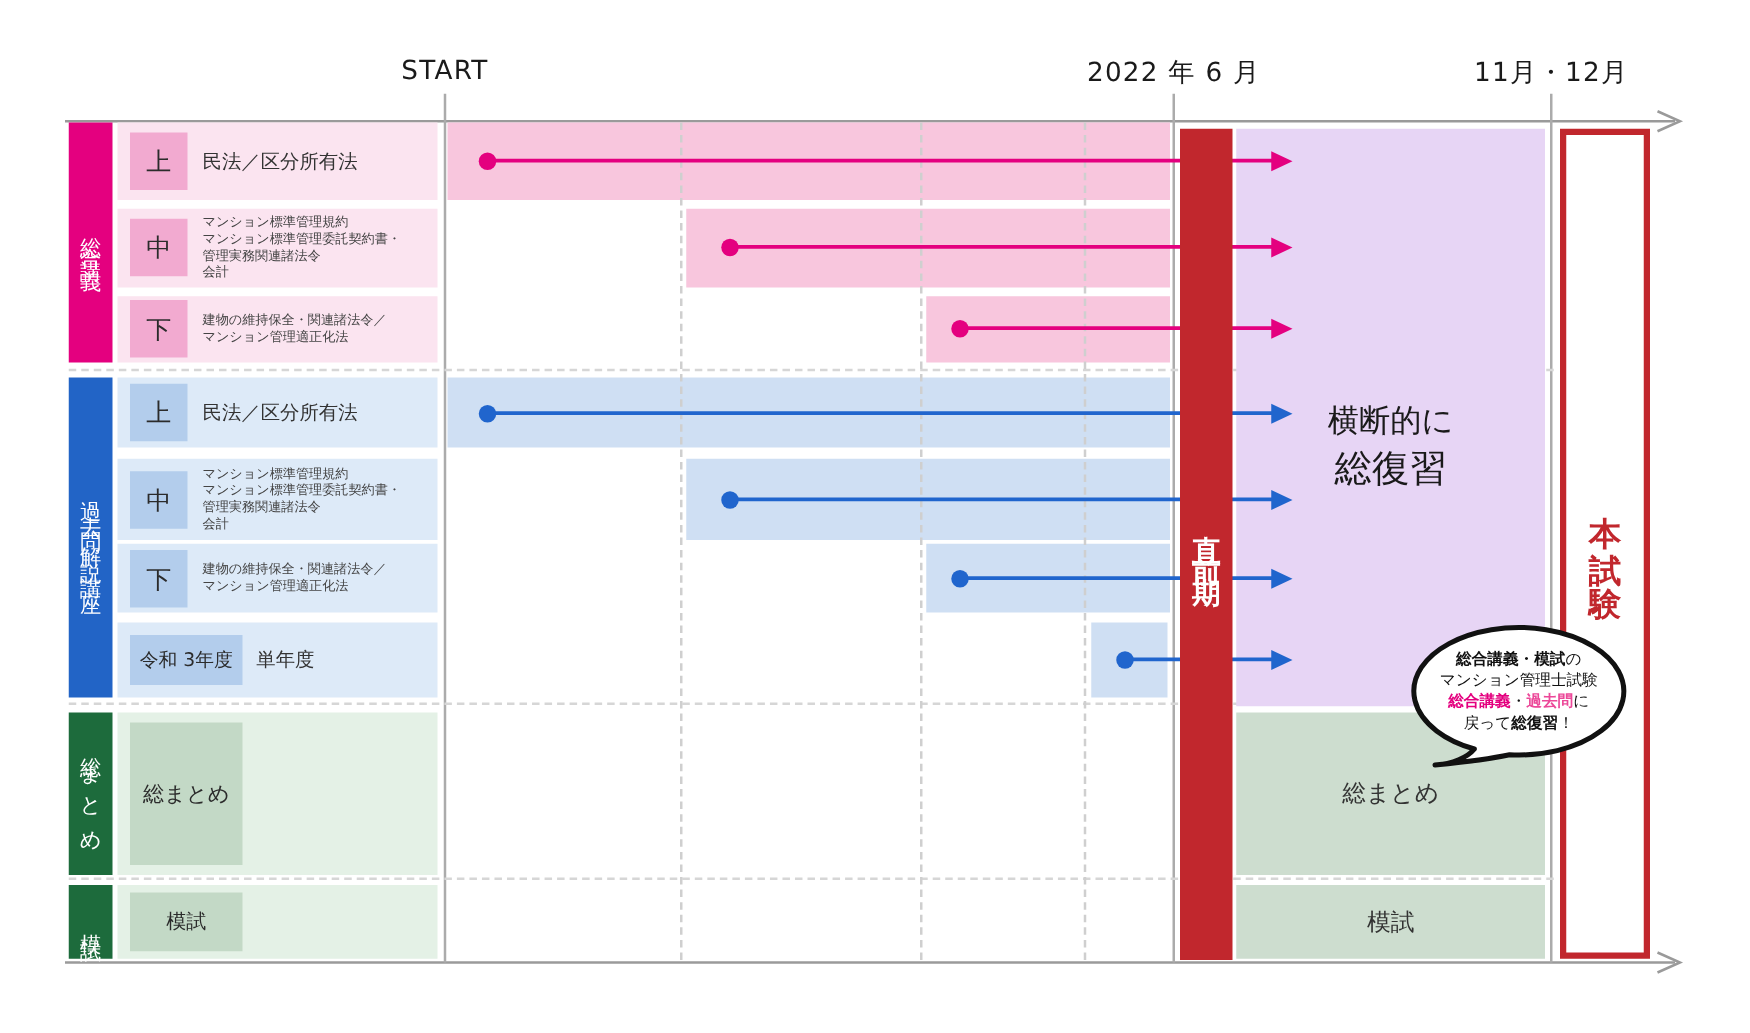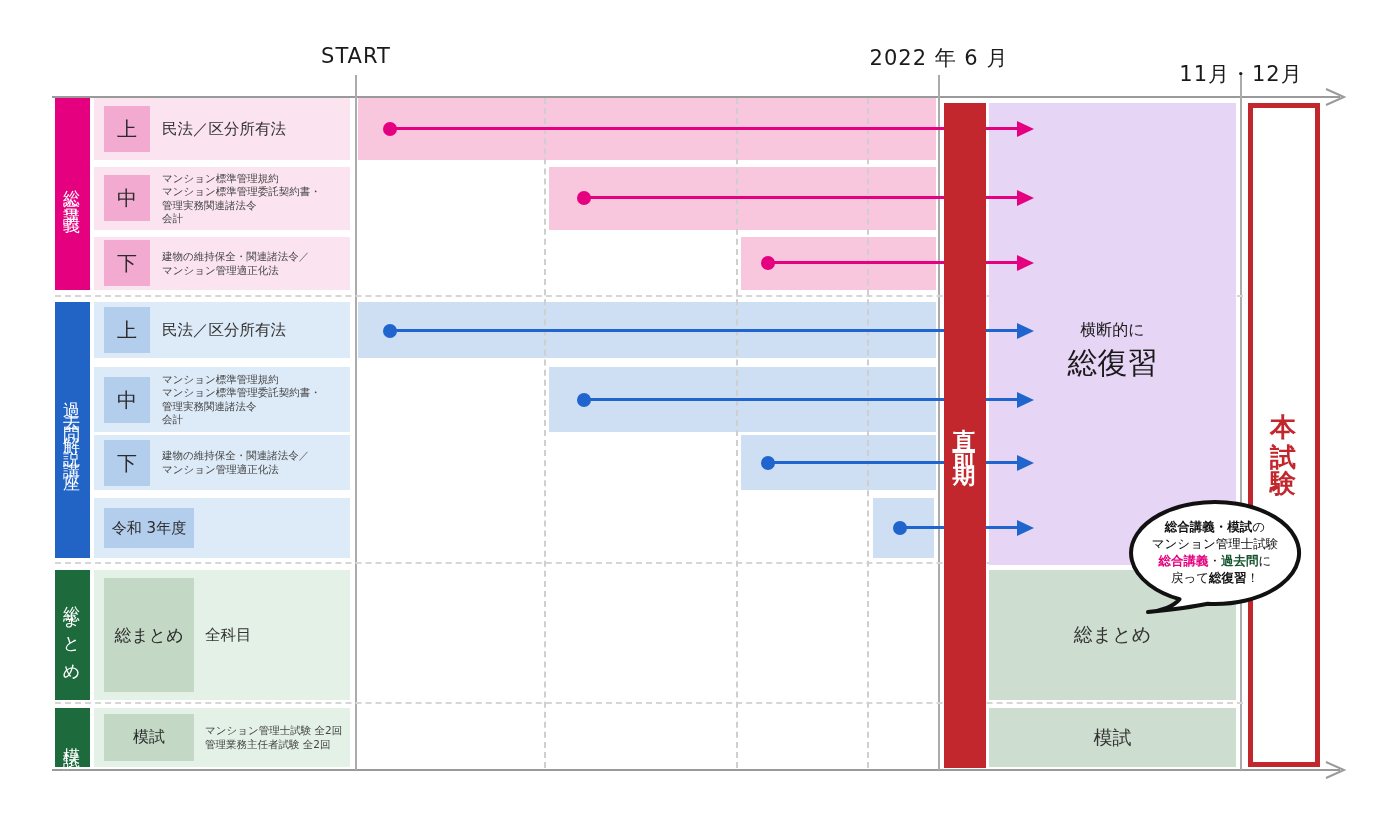--- a/index.html
+++ b/index.html
@@ -36,41 +36,41 @@
   .reviewtext{z-index:3;text-align:center;color:#1a1a1a;}
   .greenbox{background:#cdddcf;z-index:2;display:flex;align-items:center;justify-content:center;font-size:19px;color:#333;}
   .redbar{background:#c1272d;z-index:6;display:flex;align-items:center;justify-content:center;}
   .exambox{background:#fff;border:5px solid #c1272d;box-sizing:border-box;z-index:6;display:flex;align-items:center;justify-content:center;}
   .examtext{writing-mode:vertical-rl;text-orientation:upright;color:#c1272d;font-size:26px;font-weight:bold;letter-spacing:28px;}
   
   .bubble-svg{z-index:8;}
   .bubble-text{z-index:9;text-align:center;font-size:12.5px;line-height:17px;color:#111;}
   .bb{font-weight:bold;}
   .bpink{color:#e4007f;font-weight:bold;}
-  .bblue{color:#14532d;font-weight:bold;}
+  .bblue{color:#ec4899;font-weight:bold;}
   svg{display:block;}
 </style>
 </head>
 <body>
 
 <div id="stage">
 
   <svg class="abs" style="left:0;top:0;width:1400px;height:826px;z-index:1;" viewBox="0 0 1400 826">
     <line x1="52" y1="97" x2="1340" y2="97" stroke="#9a9a9a" stroke-width="2"></line>
     <polyline points="1326,89 1344,97 1326,105" fill="none" stroke="#9a9a9a" stroke-width="2"></polyline>
     <line x1="52" y1="770" x2="1340" y2="770" stroke="#9a9a9a" stroke-width="2"></line>
     <polyline points="1326,762 1344,770 1326,778" fill="none" stroke="#9a9a9a" stroke-width="2"></polyline>
     <line x1="356" y1="75" x2="356" y2="770" stroke="#ababab" stroke-width="2"></line>
     <line x1="939" y1="75" x2="939" y2="770" stroke="#ababab" stroke-width="2"></line>
     <line x1="1241" y1="75" x2="1241" y2="770" stroke="#ababab" stroke-width="2"></line>
   </svg>
 
   <div class="abs tlabel" style="left:296px;top:44px;width:120px;">START</div>
   <div class="abs tlabel" style="left:859px;top:44px;width:160px;">2022 年 6 月</div>
-  <div class="abs tlabel" style="left:1161px;top:44px;width:160px;margin-top:16px;">11月・12月</div>
+  <div class="abs tlabel" style="left:1161px;top:44px;width:160px;">11月・12月</div>
 
   <div class="abs hsep" style="left:55px;top:295px;width:1188px;"></div>
   <div class="abs hsep" style="left:55px;top:562px;width:1188px;"></div>
   <div class="abs hsep" style="left:55px;top:702px;width:1188px;"></div>
 
   <div class="abs vgrid" style="left:544px;top:98px;height:670px;"></div>
   <div class="abs vgrid" style="left:736px;top:98px;height:670px;"></div>
   <div class="abs vgrid" style="left:867px;top:98px;height:670px;"></div>
 
   <div class="abs catbar" style="left:55px;top:98px;width:35px;height:192px;background:#e4007f;">
@@ -121,31 +121,27 @@
 
   <div class="abs rowbg" style="left:94px;top:435px;width:256px;height:55px;background:#ddeaf8;"></div>
   <div class="abs badge" style="left:104px;top:440px;width:46px;height:46px;background:#b3cdec;font-size:20px;">下</div>
   <div class="abs smalllines" style="left:162px;top:435px;width:188px;height:55px;">
     <div>建物の維持保全・関連諸法令／</div>
     <div>マンション管理適正化法</div>
   </div>
 
   <div class="abs rowbg" style="left:94px;top:498px;width:256px;height:60px;background:#ddeaf8;"></div>
   <div class="abs badge" style="left:104px;top:508px;width:90px;height:40px;background:#b3cdec;font-size:15px;">令和 3年度</div>
+  <div class="abs rowtitle" style="left:205px;top:498px;width:140px;height:60px;">単年度</div>
 
   <div class="abs rowbg" style="left:94px;top:570px;width:256px;height:130px;background:#e4f1e6;"></div>
   <div class="abs badge" style="left:104px;top:578px;width:90px;height:114px;background:#c3d9c6;font-size:17px;">総まとめ</div>
-  <div class="abs rowtitle" style="left:205px;top:570px;width:140px;height:130px;">全科目</div>
 
   <div class="abs rowbg" style="left:94px;top:708px;width:256px;height:59px;background:#e4f1e6;"></div>
   <div class="abs badge" style="left:104px;top:714px;width:90px;height:47px;background:#c3d9c6;font-size:16px;">模試</div>
-  <div class="abs smalllines" style="left:205px;top:708px;width:145px;height:59px;">
-    <div>マンション管理士試験 全2回</div>
-    <div>管理業務主任者試験 全2回</div>
-  </div>
 
   <div class="abs gbar" style="left:358px;top:98px;width:578px;height:62px;background:#f8c6dd;"></div>
   <div class="abs gbar" style="left:549px;top:167px;width:387px;height:63px;background:#f8c6dd;"></div>
   <div class="abs gbar" style="left:741px;top:237px;width:195px;height:53px;background:#f8c6dd;"></div>
   <div class="abs gbar" style="left:358px;top:302px;width:578px;height:56px;background:#cfdff3;"></div>
   <div class="abs gbar" style="left:549px;top:367px;width:387px;height:65px;background:#cfdff3;"></div>
   <div class="abs gbar" style="left:741px;top:435px;width:195px;height:55px;background:#cfdff3;"></div>
   <div class="abs gbar" style="left:873px;top:498px;width:61px;height:60px;background:#cfdff3;"></div>
 
   <div class="abs cline pink-f" style="left:390px;top:127px;width:628px;"></div>
@@ -171,21 +167,21 @@
   <div class="abs cline blue-f" style="left:768px;top:461px;width:250px;"></div>
   <div class="abs dot blue-f" style="left:761px;top:456px;"></div>
   <div class="abs ahead blue-a" style="left:1017px;top:455px;"></div>
 
   <div class="abs cline blue-f" style="left:900px;top:526px;width:118px;"></div>
   <div class="abs dot blue-f" style="left:893px;top:521px;"></div>
   <div class="abs ahead blue-a" style="left:1017px;top:520px;"></div>
 
   <div class="abs purplebox" style="left:989px;top:103px;width:247px;height:462px;"></div>
   <div class="abs reviewtext" style="left:989px;top:320px;width:247px;">
-    <div style="font-size:16px;font-family:Liberation Mono, monospace;">横断的に</div>
+    <div style="font-size:25px;font-family:Liberation Mono, monospace;">横断的に</div>
     <div style="font-size:30px;margin-top:2px;">総復習</div>
   </div>
 
   <div class="abs greenbox" style="left:989px;top:570px;width:247px;height:130px;">
     <span>総まとめ</span>
   </div>
   <div class="abs greenbox" style="left:989px;top:708px;width:247px;height:59px;">
     <span>模試</span>
   </div>
 

